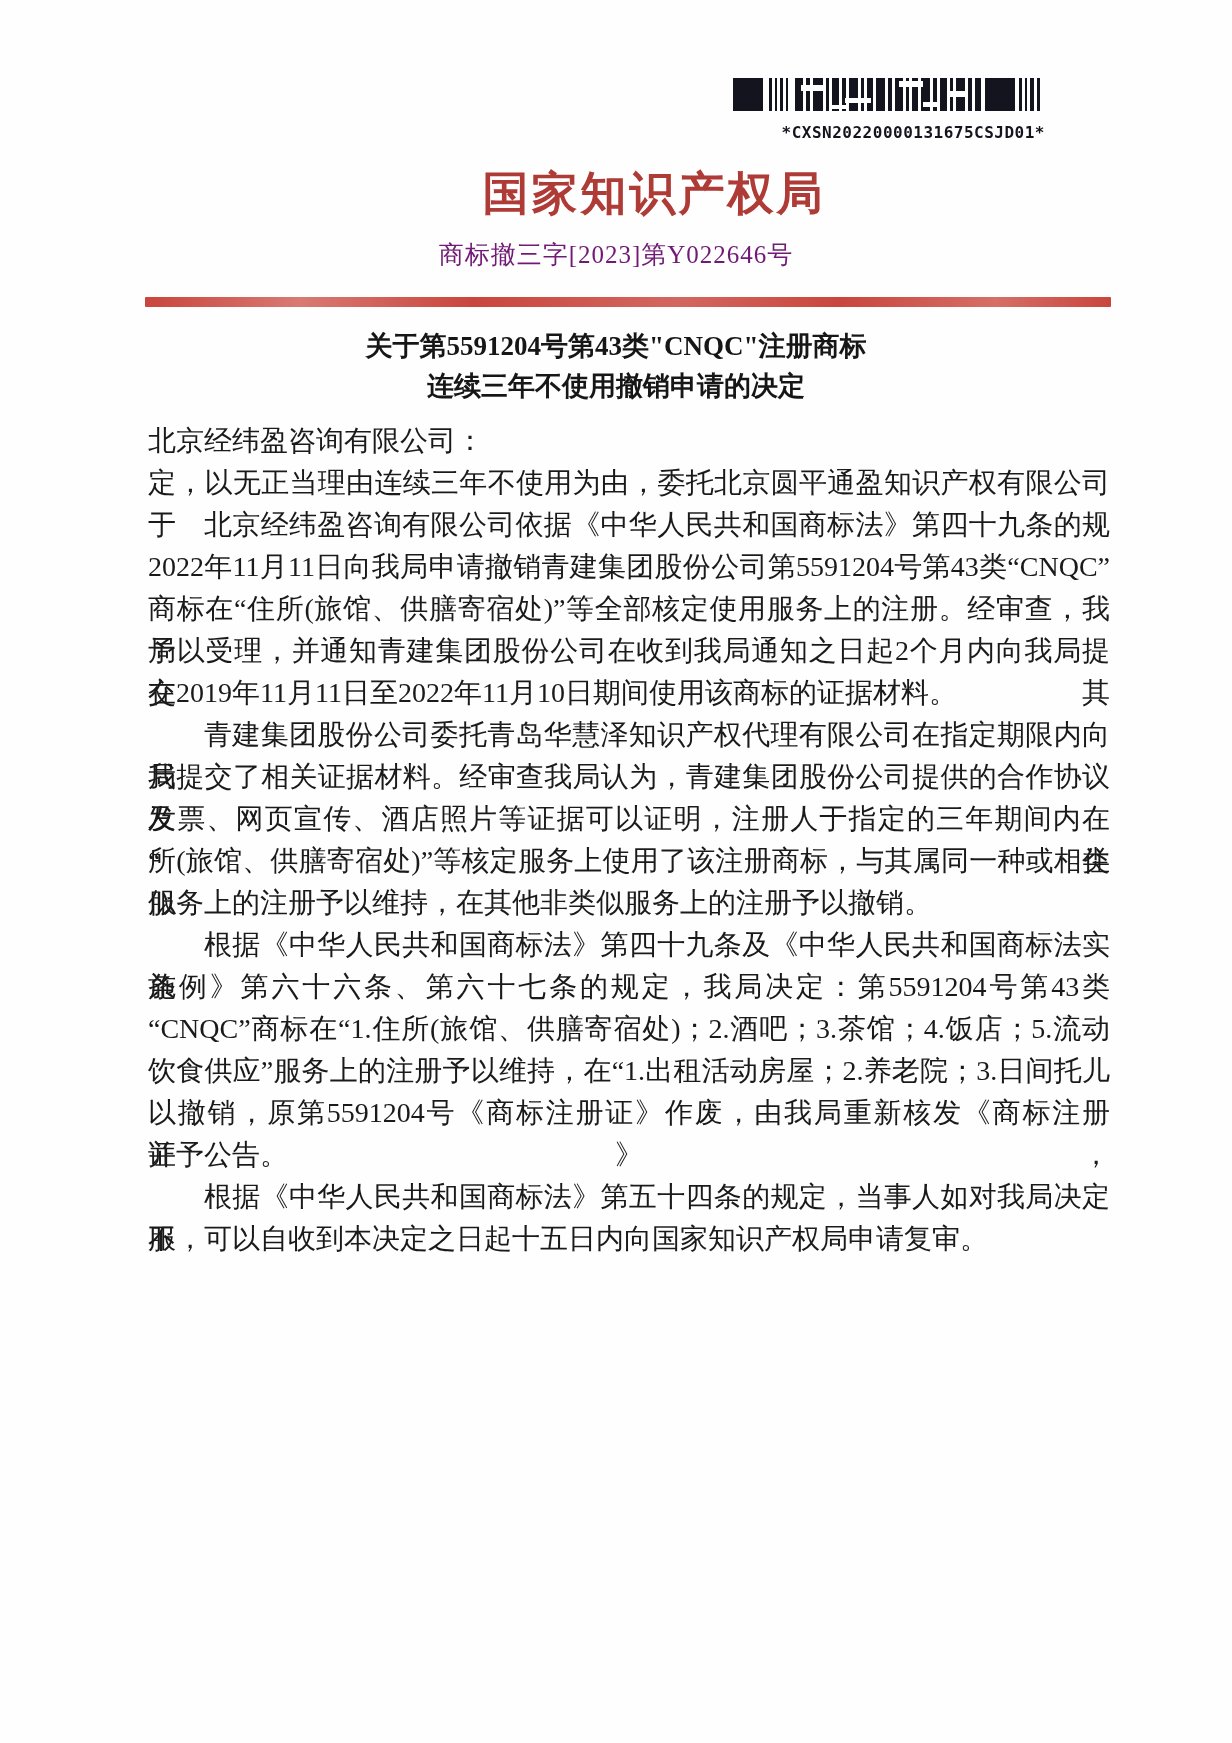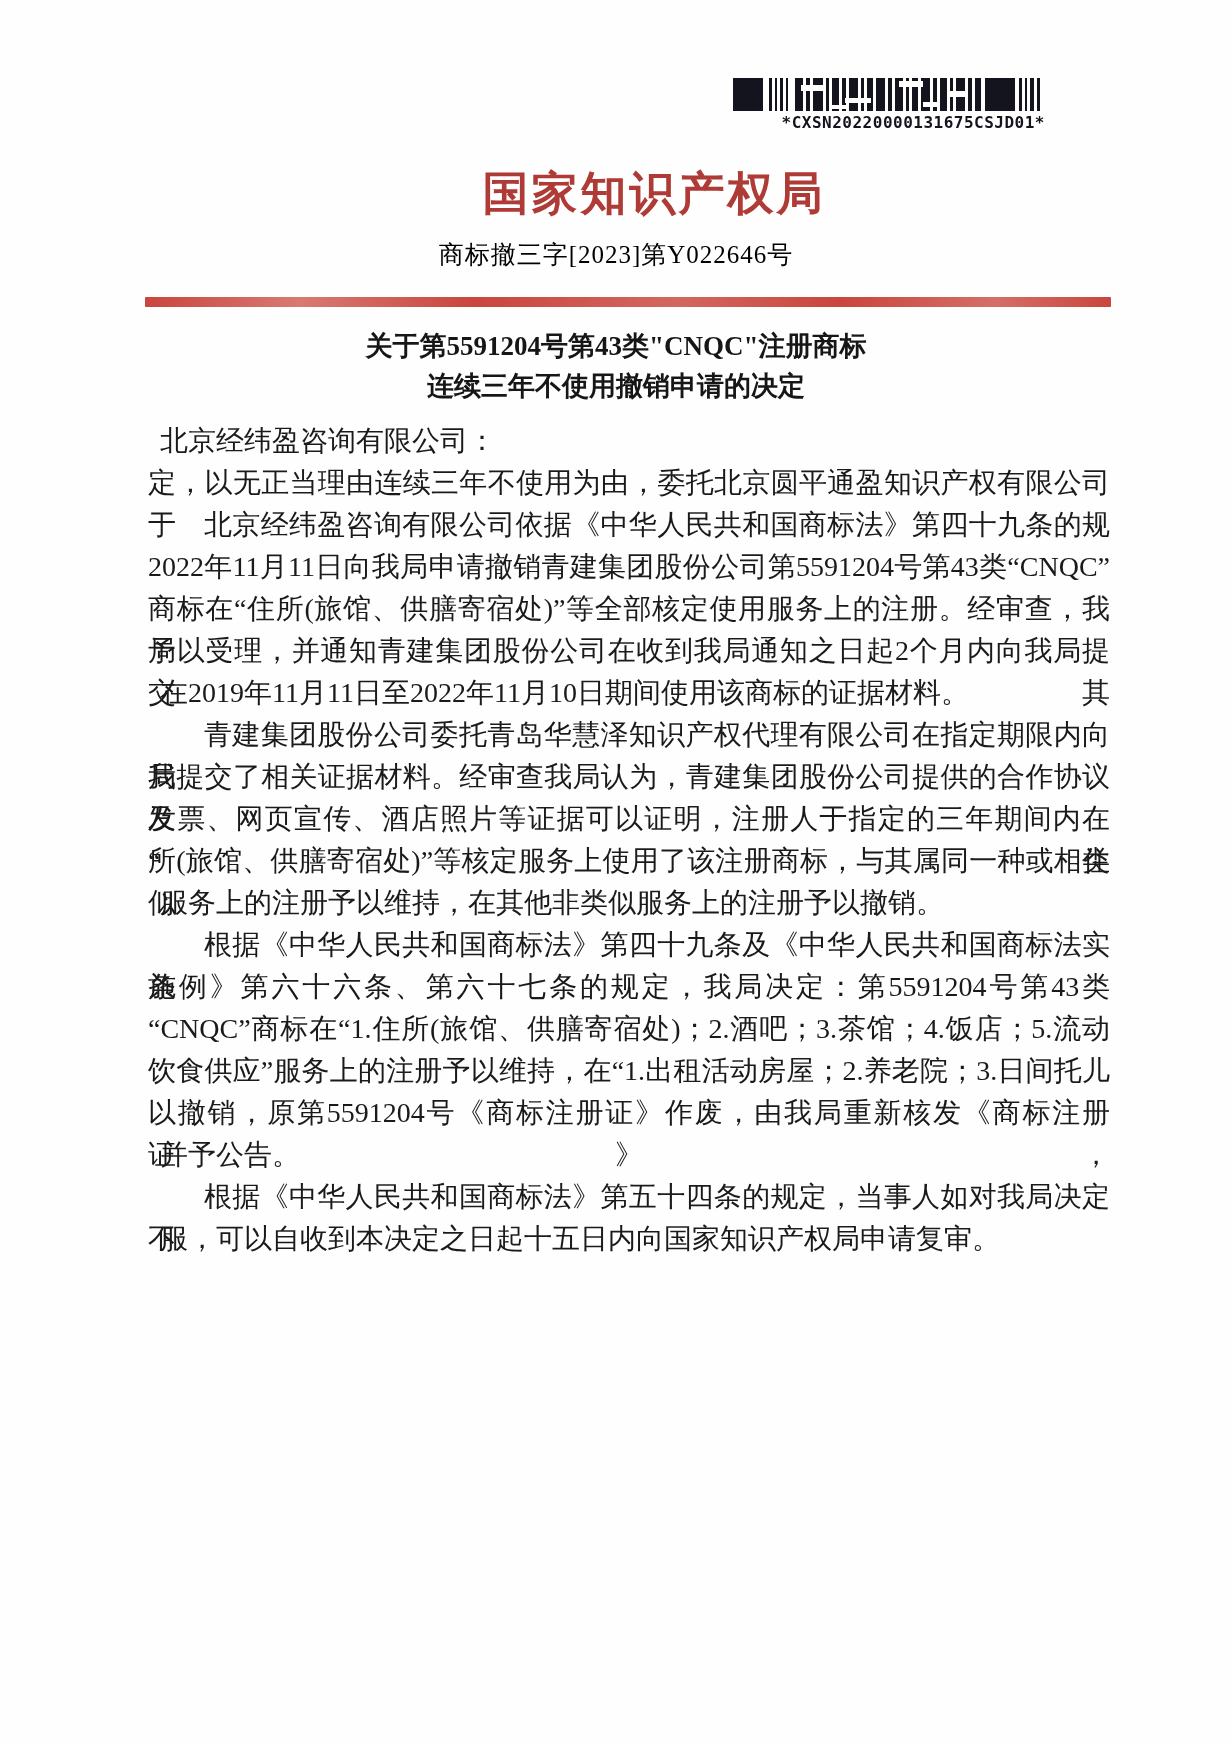--- a/index.html
+++ b/index.html
@@ -15,21 +15,21 @@
 
   
   .barcode-wrap{
     position:absolute;
     left:733px; top:78px;
     width:312px;
     text-align:right;
   }
   .barcode-wrap svg{display:block;}
   .barcode-text{
-    margin-top:2px;
+    margin-top:12px;
     font-family:"DejaVu Sans Mono",monospace;
     font-size:16px;
     font-weight:bold;
     letter-spacing:0.5px;
     color:#14141e;
     white-space:nowrap;
   }
 
   
   .agency{
@@ -42,21 +42,21 @@
     letter-spacing:3px;
     color:#ae3b36;
   }
   .docno{
     position:absolute;
     left:0; top:238px;
     width:100%;
     text-align:center;
     font-size:25px;
     letter-spacing:1px;
-    color:#000000;
+    color:#701a75;
   }
   .rule{
     position:absolute;
     left:145px; top:297px;
     width:966px; height:10px;
     border-radius:1px;
     background-color:#c9463d;
     background-image:linear-gradient(90deg,
       rgba(255,255,255,0) 0%, rgba(255,255,255,.28) 16%,
       rgba(255,255,255,0) 34%, rgba(255,255,255,.18) 55%,
@@ -85,21 +85,21 @@
     color:#1a1a1a;
   }
   .line{
     height:42px;
     line-height:42px;
     text-align:justify;
     text-align-last:justify;
     white-space:normal;
   }
   .line.first{ text-indent:56px; }
-  .line.end{ text-align-last:left;margin-left:12px; }
+  .line.end{ text-align-last:left; }
 </style>
 </head>
 <body>
 
 <div class="page">
 
   <div class="barcode-wrap">
     <svg width="312" height="33" viewBox="0 0 312 33" xmlns="http://www.w3.org/2000/svg">
       <g fill="#14141e">
         <rect x="0" y="0" width="30" height="33"></rect>

